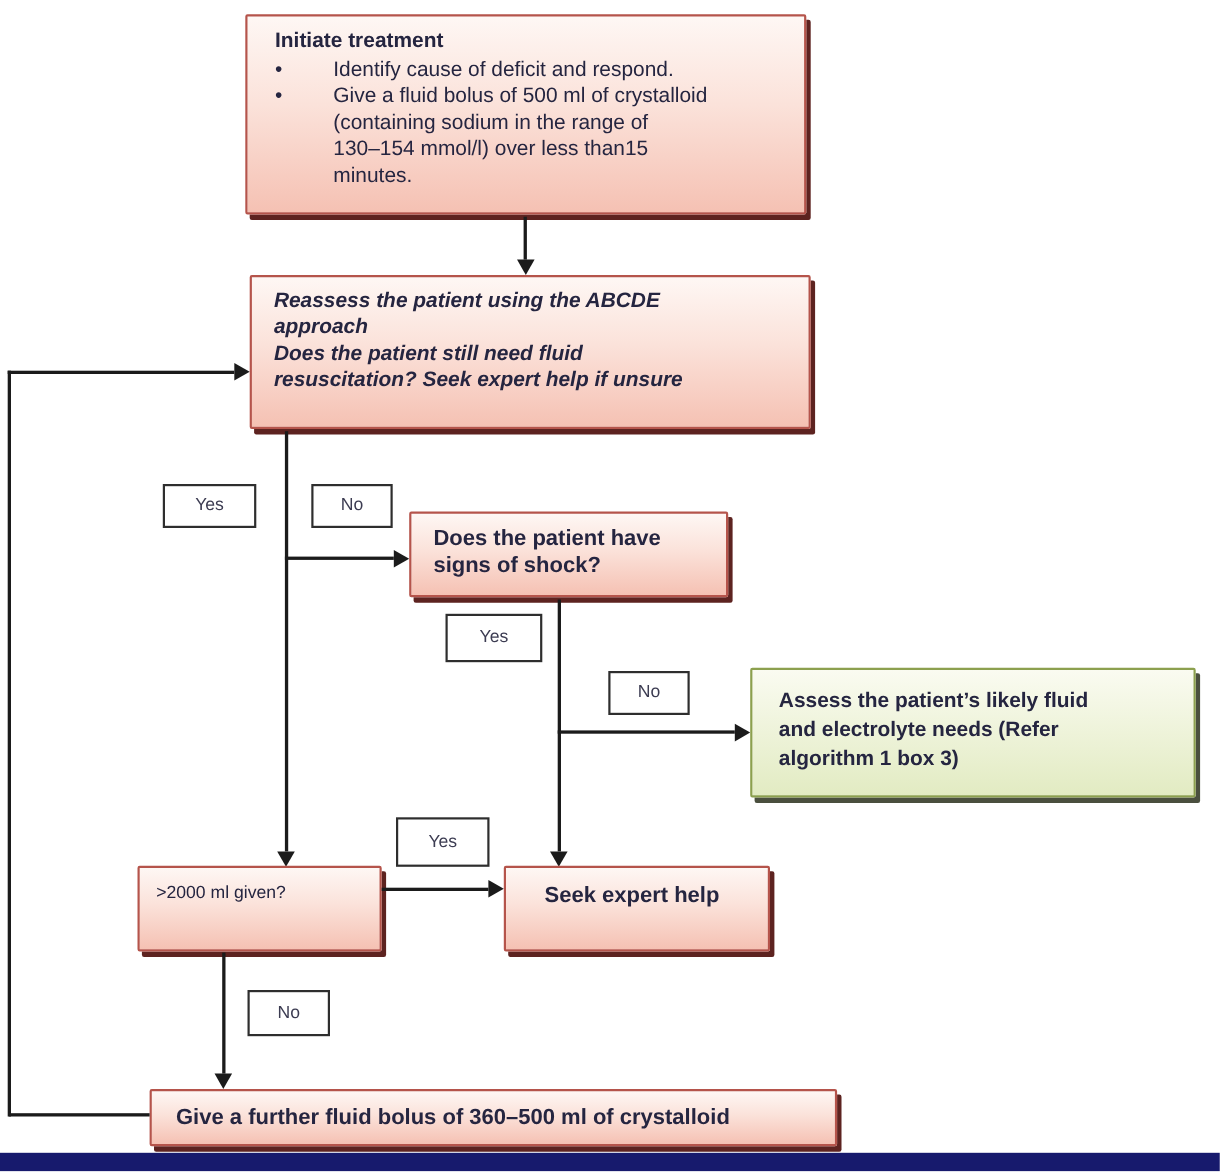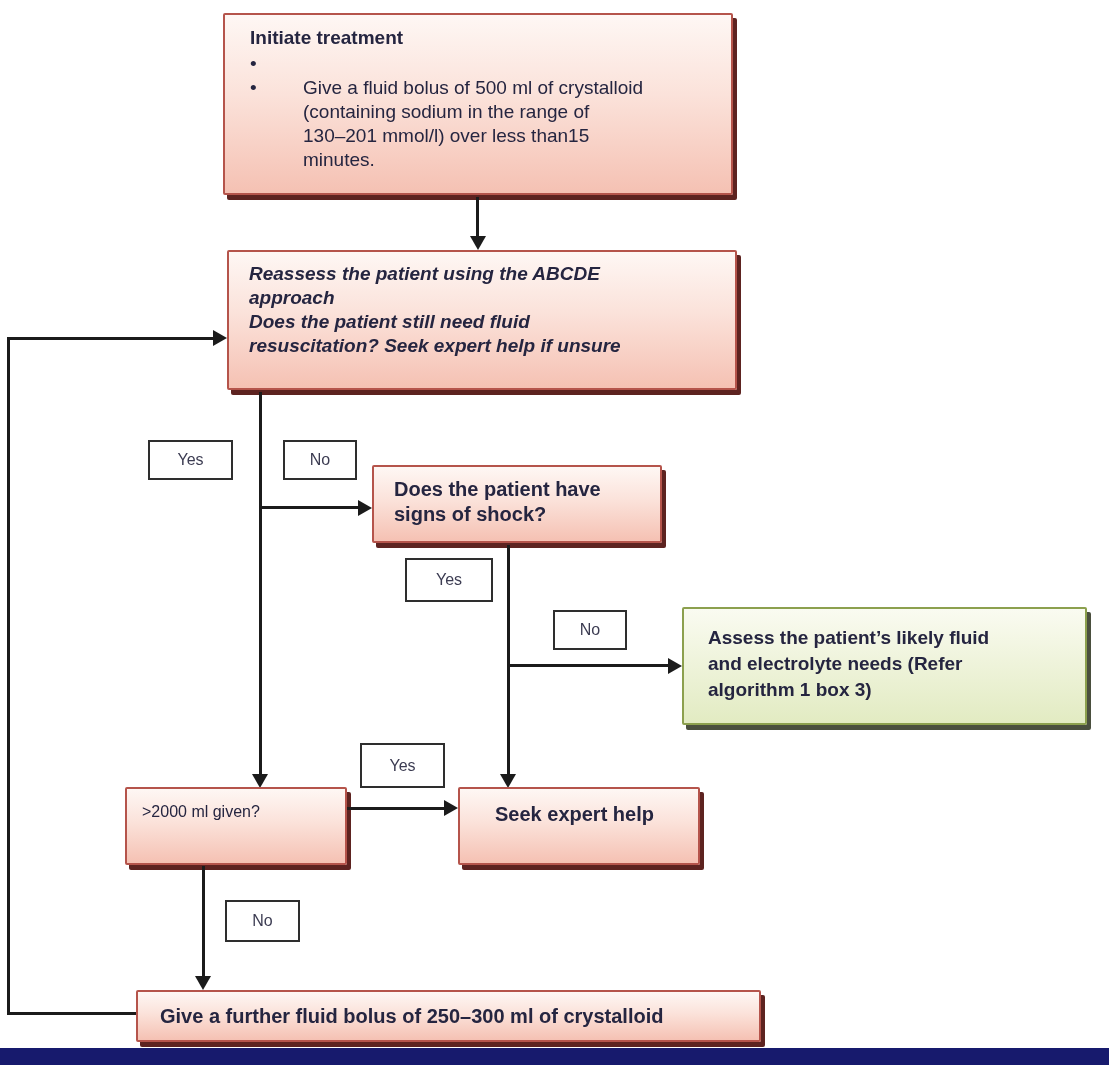--- a/index.html
+++ b/index.html
@@ -64,26 +64,27 @@
 </head>
 <body>
 
 <div id="canvas">
 
   <div class="pink-box" id="node-initiate" style="left:223px; top:13px; width:510px; height:182px;">
     <div class="node-title">Initiate treatment</div>
     <ul class="bullet-list">
       <li>
         <span class="bullet-glyph">•</span>
+        <span class="bullet-text">Identify cause of deficit and respond.</span>
       </li>
       <li>
         <span class="bullet-glyph">•</span>
         <span class="bullet-text">Give a fluid bolus of 500 ml of crystalloid
 (containing sodium in the range of
-130–201 mmol/l) over less than15
+130–154 mmol/l) over less than15
 minutes.</span>
       </li>
     </ul>
   </div>
 
   <div class="line" style="left:476px; top:197px; width:3px; height:39px;"></div>
   <div class="arrow-down" style="left:470px; top:236px;"></div>
 
   <div class="pink-box" id="node-reassess" style="left:227px; top:250px; width:510px; height:140px;font-style:italic;">
     <div class="bold-text">Reassess the patient using the ABCDE
@@ -145,21 +146,21 @@
   </div>
 
   <div class="line" style="left:202px; top:866px; width:3px; height:110px;"></div>
   <div class="arrow-down" style="left:195px; top:976px;"></div>
 
   <div class="label-box" style="left:225px; top:900px; width:75px; height:42px;">
     <span>No</span>
   </div>
 
   <div class="pink-box" id="node-further-bolus" style="left:136px; top:990px; width:625px; height:52px;">
-    <div class="bold-text">Give a further fluid bolus of 250–300 ml of crystalloid</div>
+    <div class="bold-text">Give a further fluid bolus of 360–500 ml of crystalloid</div>
   </div>
 
   <div class="line" style="left:8px; top:1012px; width:128px; height:3px;"></div>
   <div class="line" style="left:7px; top:337px; width:3px; height:678px;"></div>
   <div class="line" style="left:7px; top:337px; width:206px; height:3px;"></div>
   <div class="arrow-right" style="left:213px; top:330px;"></div>
 
   <div id="footer-bar"></div>
 
 </div>

